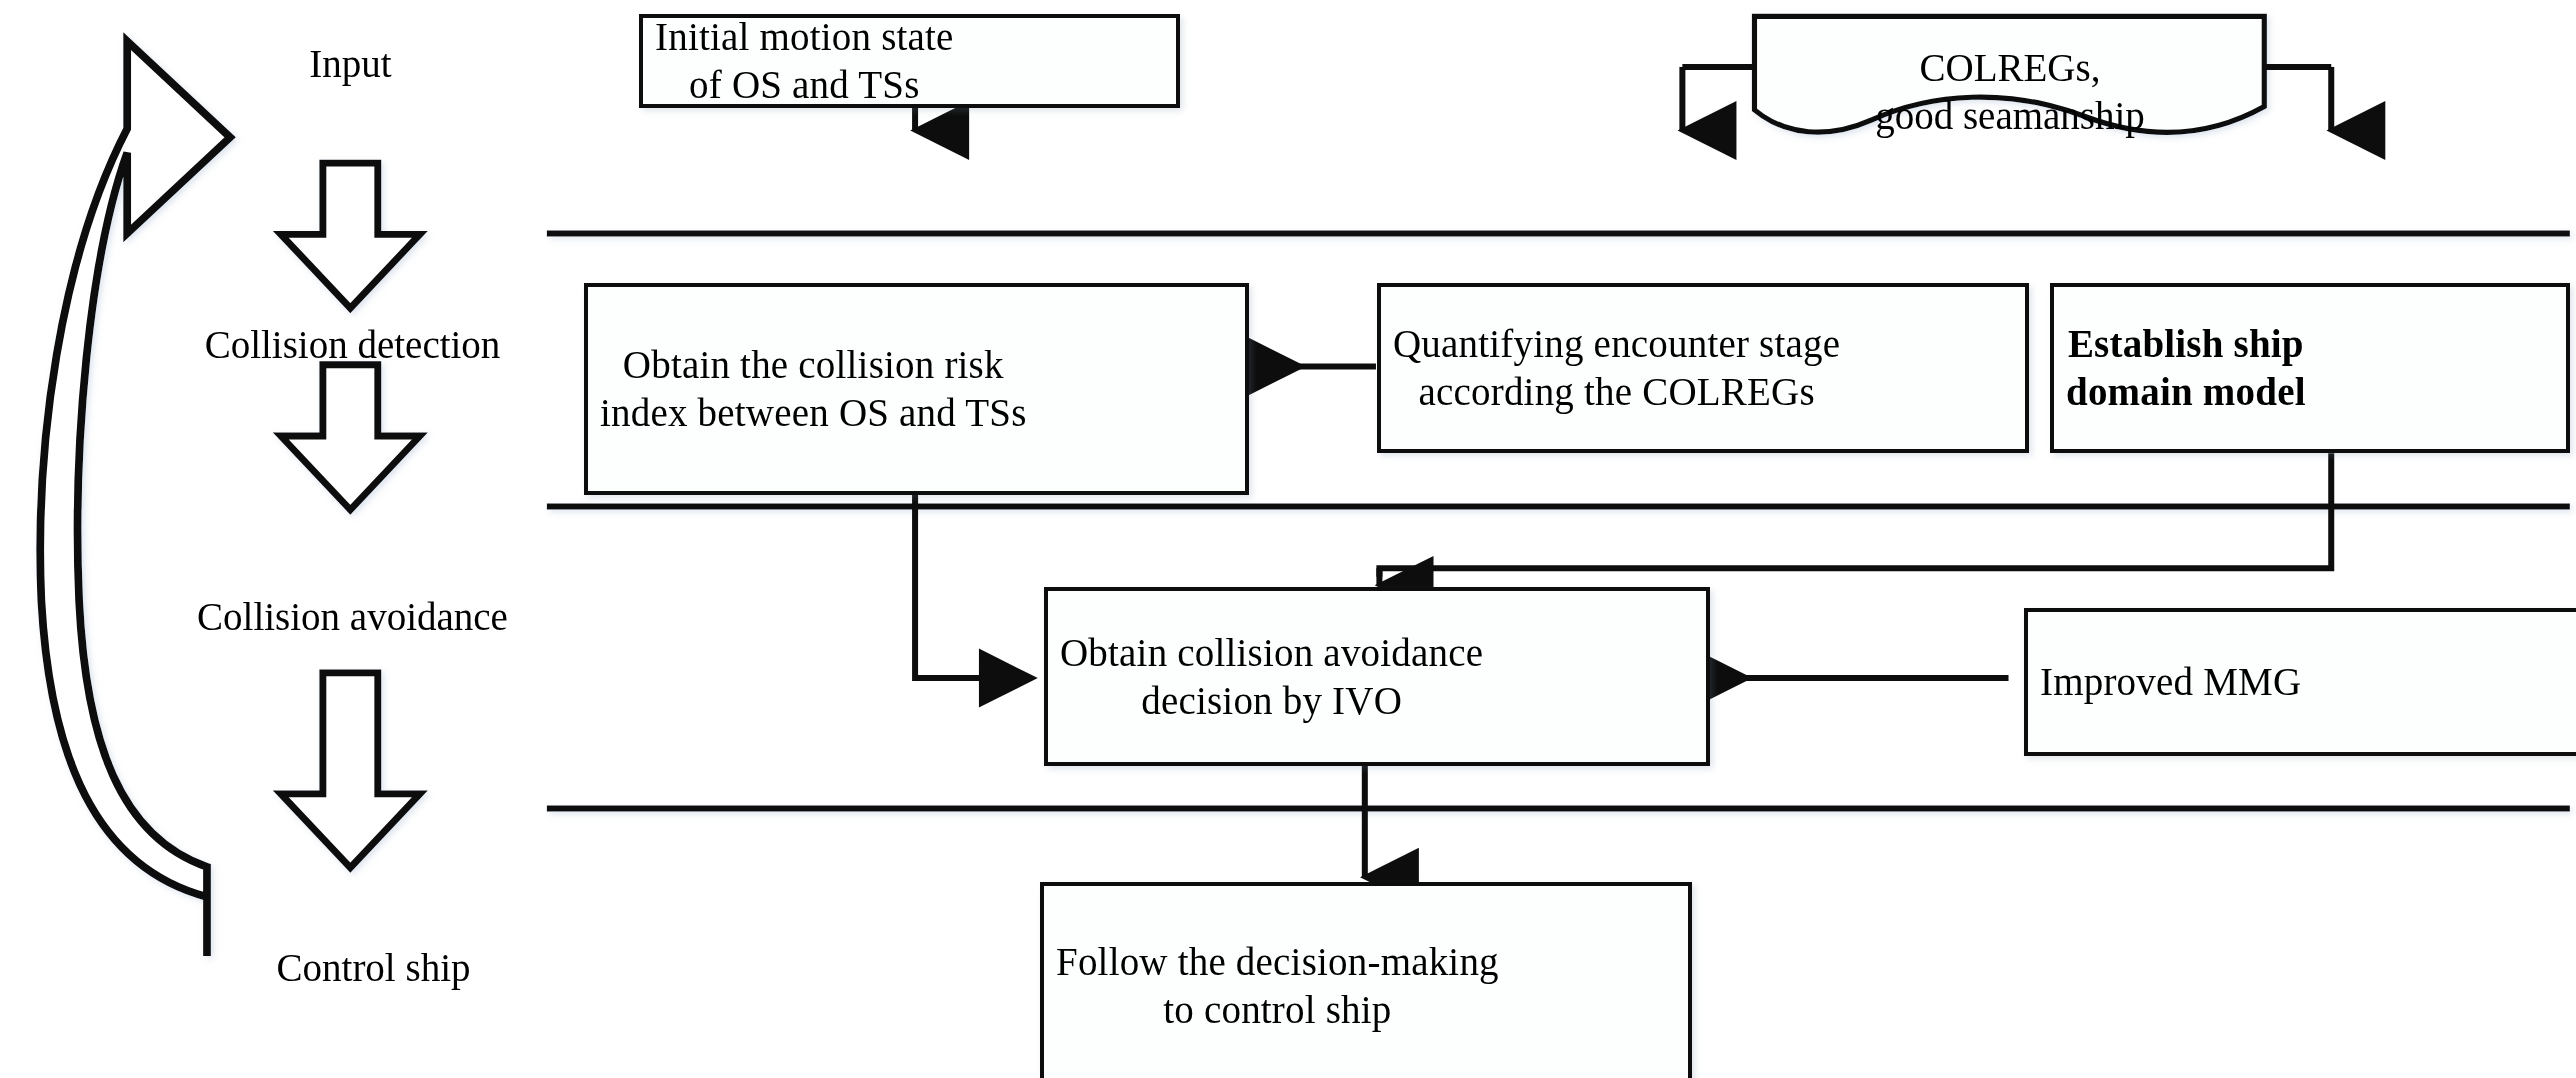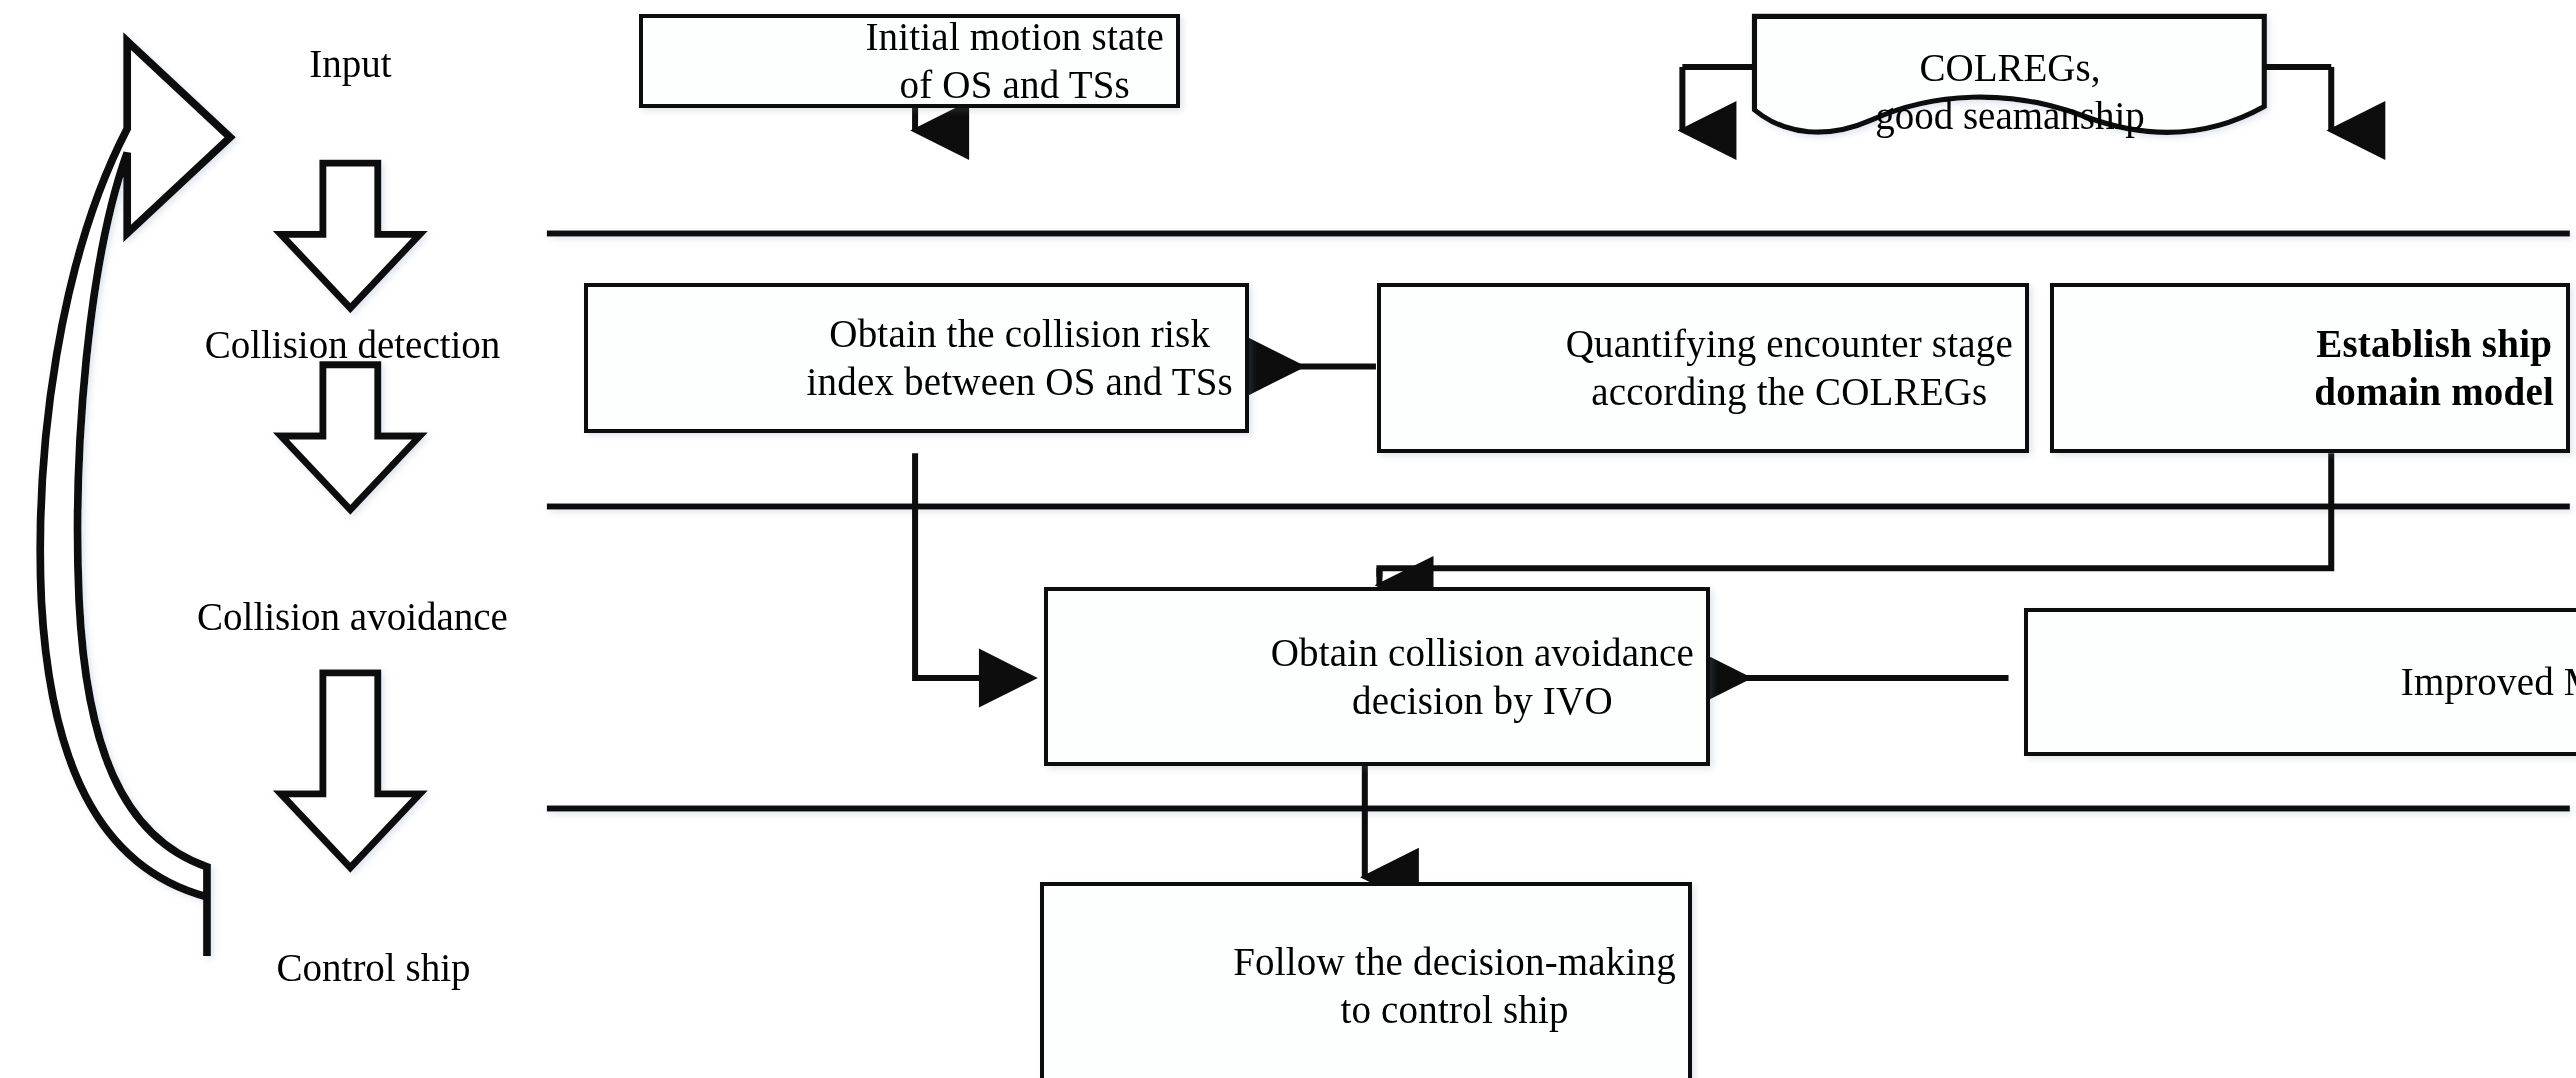--- a/index.html
+++ b/index.html
@@ -23,21 +23,21 @@
     width: 2576px;
     height: 1078px;
   }
   .node-box {
     position: absolute;
     box-sizing: border-box;
     border: 4.3px solid #0d0d0d;
     background: #fdfefe;
     display: flex;
     align-items: center;
-    justify-content: flex-end;
+    justify-content: flex-start;
     text-align: center;
     color: #000000;
     line-height: 1.22;
     font-size: 39px;
     letter-spacing: 0.2px;
     box-shadow: 2.6px 2.6px 6px rgba(120,140,170,0.22);
   }
   .node-box .box-text {
     display: block;
     padding: 0 12px;
@@ -156,21 +156,21 @@
   <div class="node-box" style="left:639px; top:13.7px; width:541px; height:94px;">
     <span class="box-text">Initial motion state
 of OS and TSs</span>
   </div>
 
   <div class="doc-node" style="left:1755px; top:16.3px; width:510px; height:123px;">
     <span class="box-text">COLREGs,
 good seamanship</span>
   </div>
 
-  <div class="node-box" style="left:584px; top:283px; width:665px; height:150px;">
+  <div class="node-box" style="left:584px; top:283px; width:665px; height:212px;">
     <span class="box-text">Obtain the collision risk
 index between OS and TSs</span>
   </div>
 
   <div class="node-box" style="left:1377px; top:283px; width:652px; height:170px;">
     <span class="box-text">Quantifying encounter stage
 according the COLREGs</span>
   </div>
 
   <div class="node-box" style="left:2050px; top:283px; width:520px; height:170px;font-weight:bold;">

